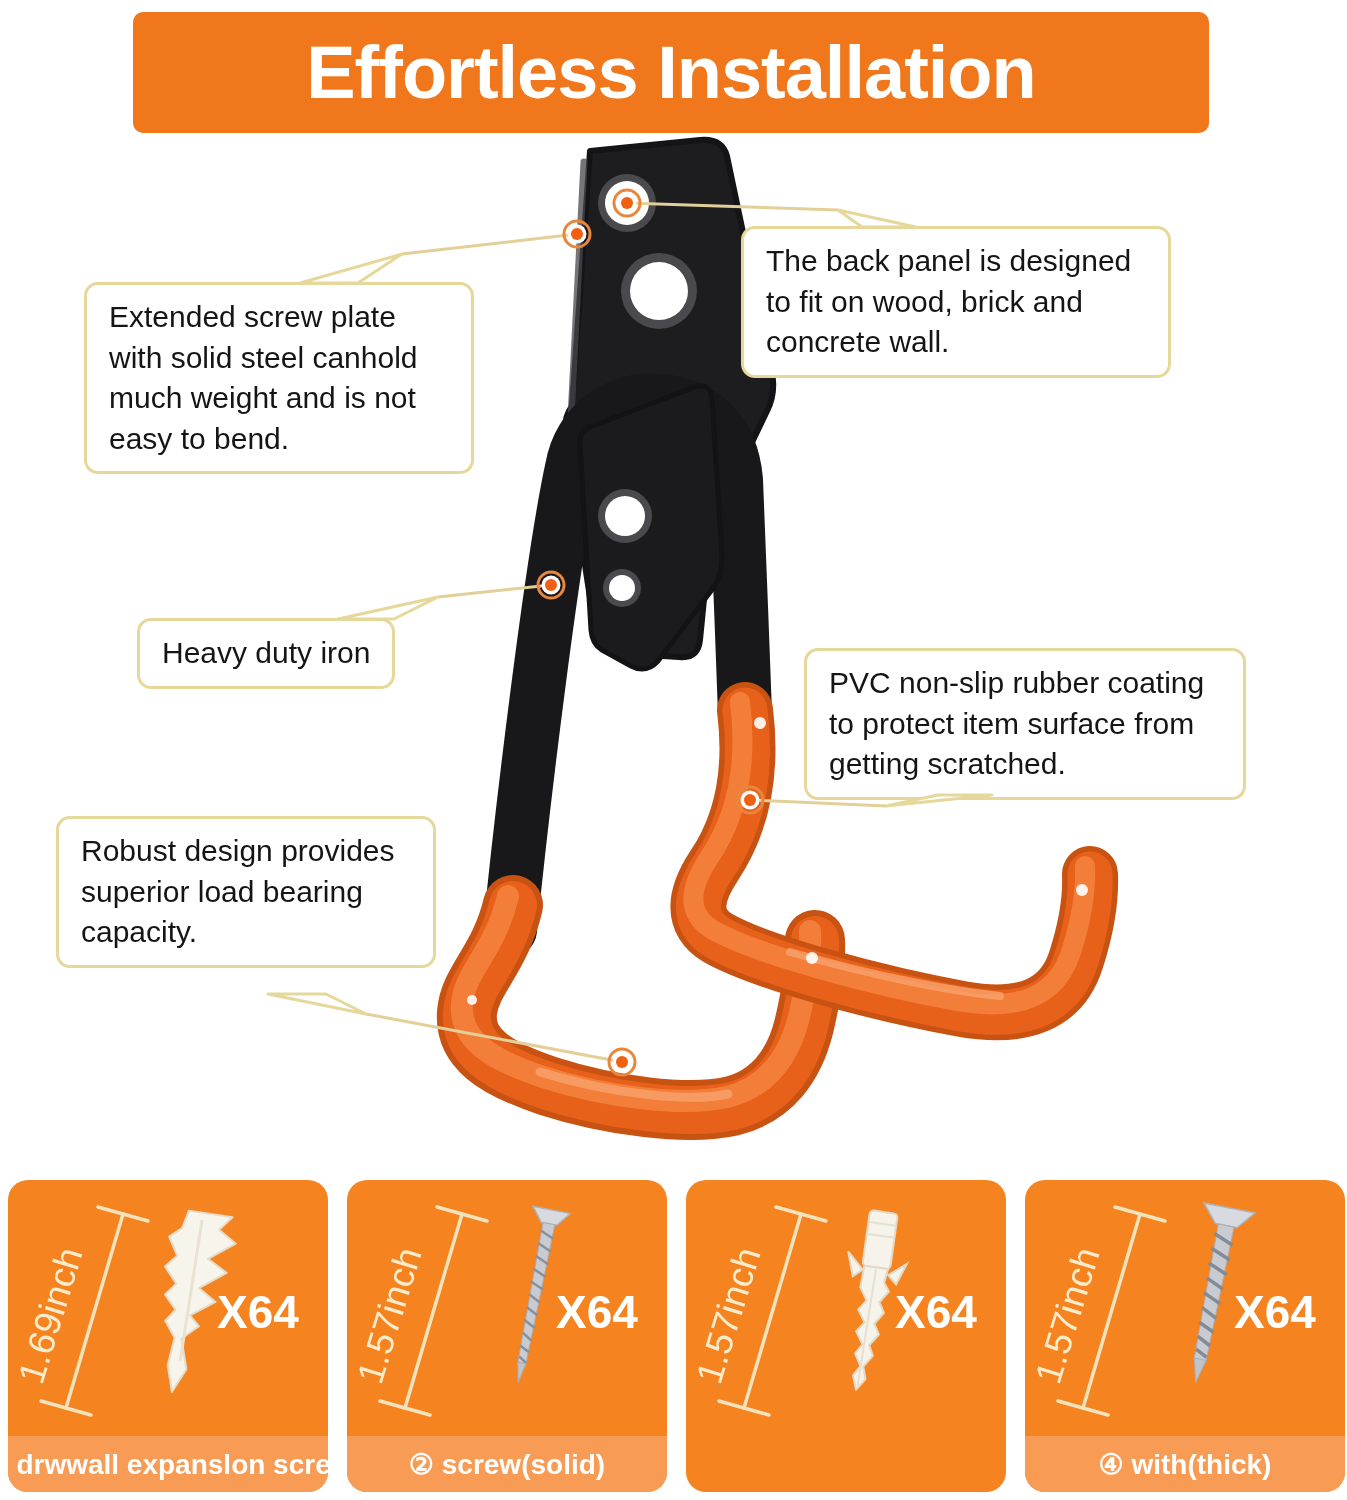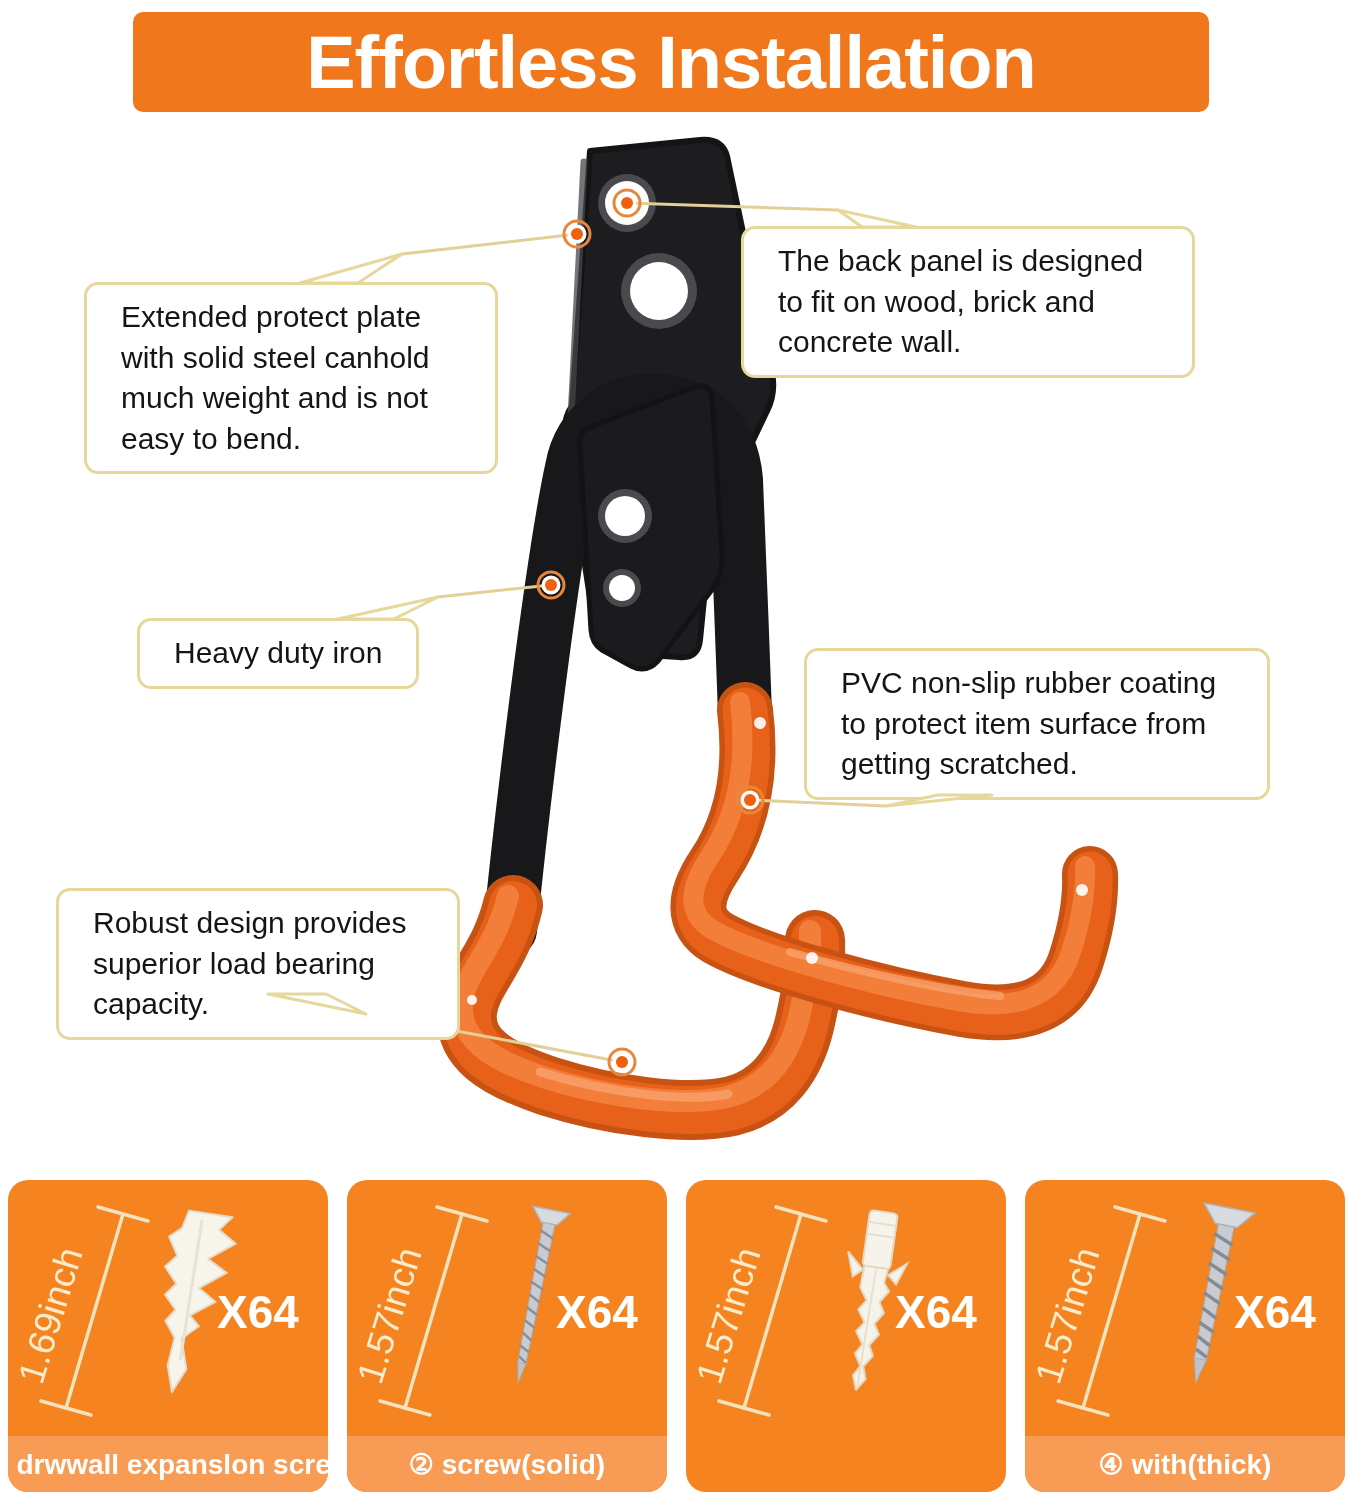--- a/index.html
+++ b/index.html
@@ -1,32 +1,32 @@
 <!DOCTYPE html>
 <html><head>
 <meta charset="utf-8">
 <style>
   html,body{margin:0;padding:0;background:#fff;}
   .page{position:relative;width:1347px;height:1500px;background:#fff;overflow:hidden;
         font-family:"Liberation Sans",sans-serif;}
   
-  .banner{position:absolute;left:133px;top:12px;width:1076px;height:100px;
+  .banner{position:absolute;left:133px;top:12px;width:1076px;height:121px;
           background:#F0771B;border-radius:10px;display:flex;align-items:center;justify-content:center;}
   .banner h1{margin:0;font-size:74px;font-weight:bold;color:#fff;letter-spacing:-1px;white-space:nowrap;}
   
   .hero-svg{position:absolute;left:0;top:0;z-index:0;}
   .tails-svg{position:absolute;left:0;top:0;z-index:2;pointer-events:none;}
   
   .co{position:absolute;z-index:1;background:#fff;border:3px solid #E6D79B;border-radius:14px;
-      padding:12px 34px;font-size:30px;line-height:1.35;color:#151515;}
+      padding:12px 22px;font-size:30px;line-height:1.35;color:#151515;}
   .co-extended{left:84px;top:282px;width:340px;}
   .co-back{left:741px;top:226px;width:380px;}
   .co-heavy{left:137px;top:618px;white-space:nowrap;text-align:right;}
   .co-pvc{left:804px;top:648px;width:392px;}
-  .co-robust{left:56px;top:888px;width:330px;}
+  .co-robust{left:56px;top:816px;width:330px;}
   
   .hpanel{position:absolute;top:1180px;width:320px;height:312px;background:#F5831F;
           border-radius:20px;overflow:hidden;z-index:1;}
   .hpanel svg{display:block;}
   .hp1{left:8px;}.hp2{left:347px;}.hp3{left:686px;}.hp4{left:1025px;}
   .hfoot{position:absolute;left:0;bottom:0;width:100%;height:56px;background:#F89C55;
          display:flex;align-items:center;justify-content:center;
          font-size:28px;font-weight:bold;color:#fff;white-space:nowrap;}
   .mtext{font-size:37px;fill:#F8ECCB;font-family:"Liberation Sans",sans-serif;}
   .qty{font-size:46px;font-weight:bold;fill:#fff;font-family:"Liberation Sans",sans-serif;}
@@ -127,21 +127,21 @@
           <circle cx="622" cy="1062" r="6" fill="#F06010"></circle>
         </g>
     </g>
   </svg>
 
   <div class="banner">
     <h1>Effortless Installation</h1>
   </div>
 
   <div class="co co-extended">
-    <span>Extended protect plate with solid steel canhold much weight and is not easy to bend.</span>
+    <span>Extended screw plate with solid steel canhold much weight and is not easy to bend.</span>
   </div>
   <div class="co co-back">
     <span>The back panel is designed to fit on wood, brick and concrete wall.</span>
   </div>
   <div class="co co-heavy">
     <span>Heavy duty iron</span>
   </div>
   <div class="co co-pvc">
     <span>PVC non-slip rubber coating to protect item surface from getting scratched.</span>
   </div>

